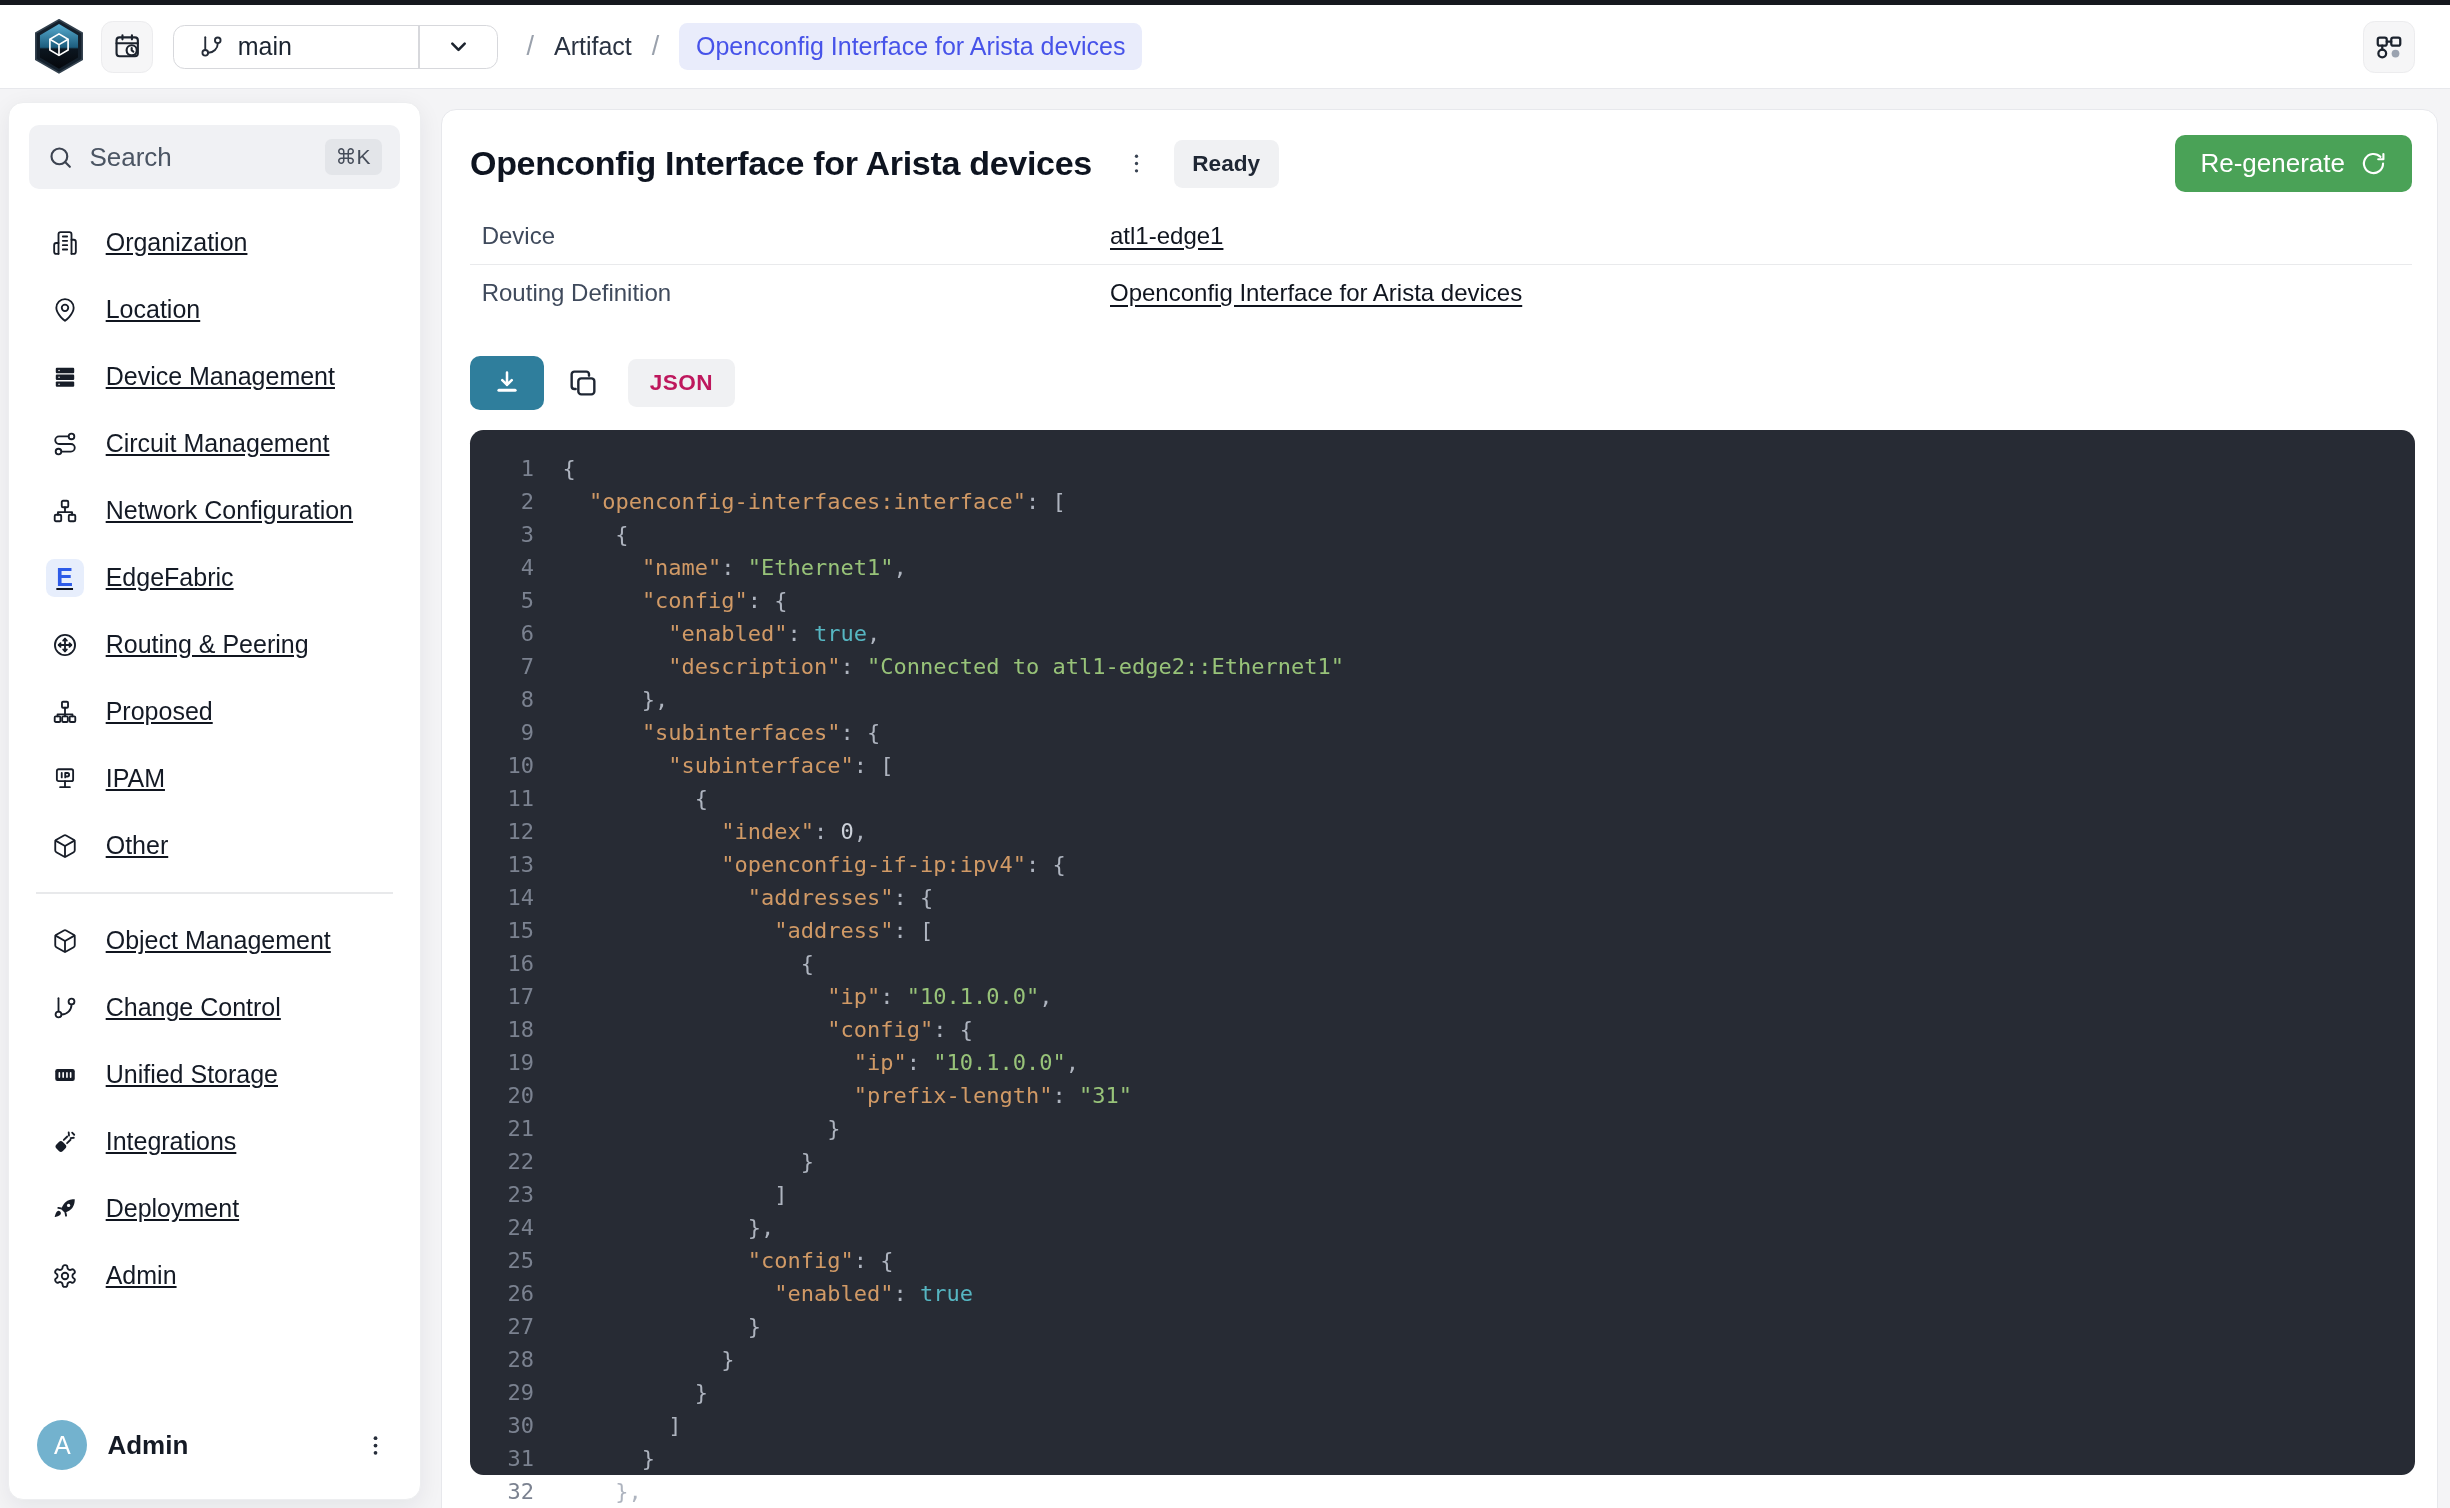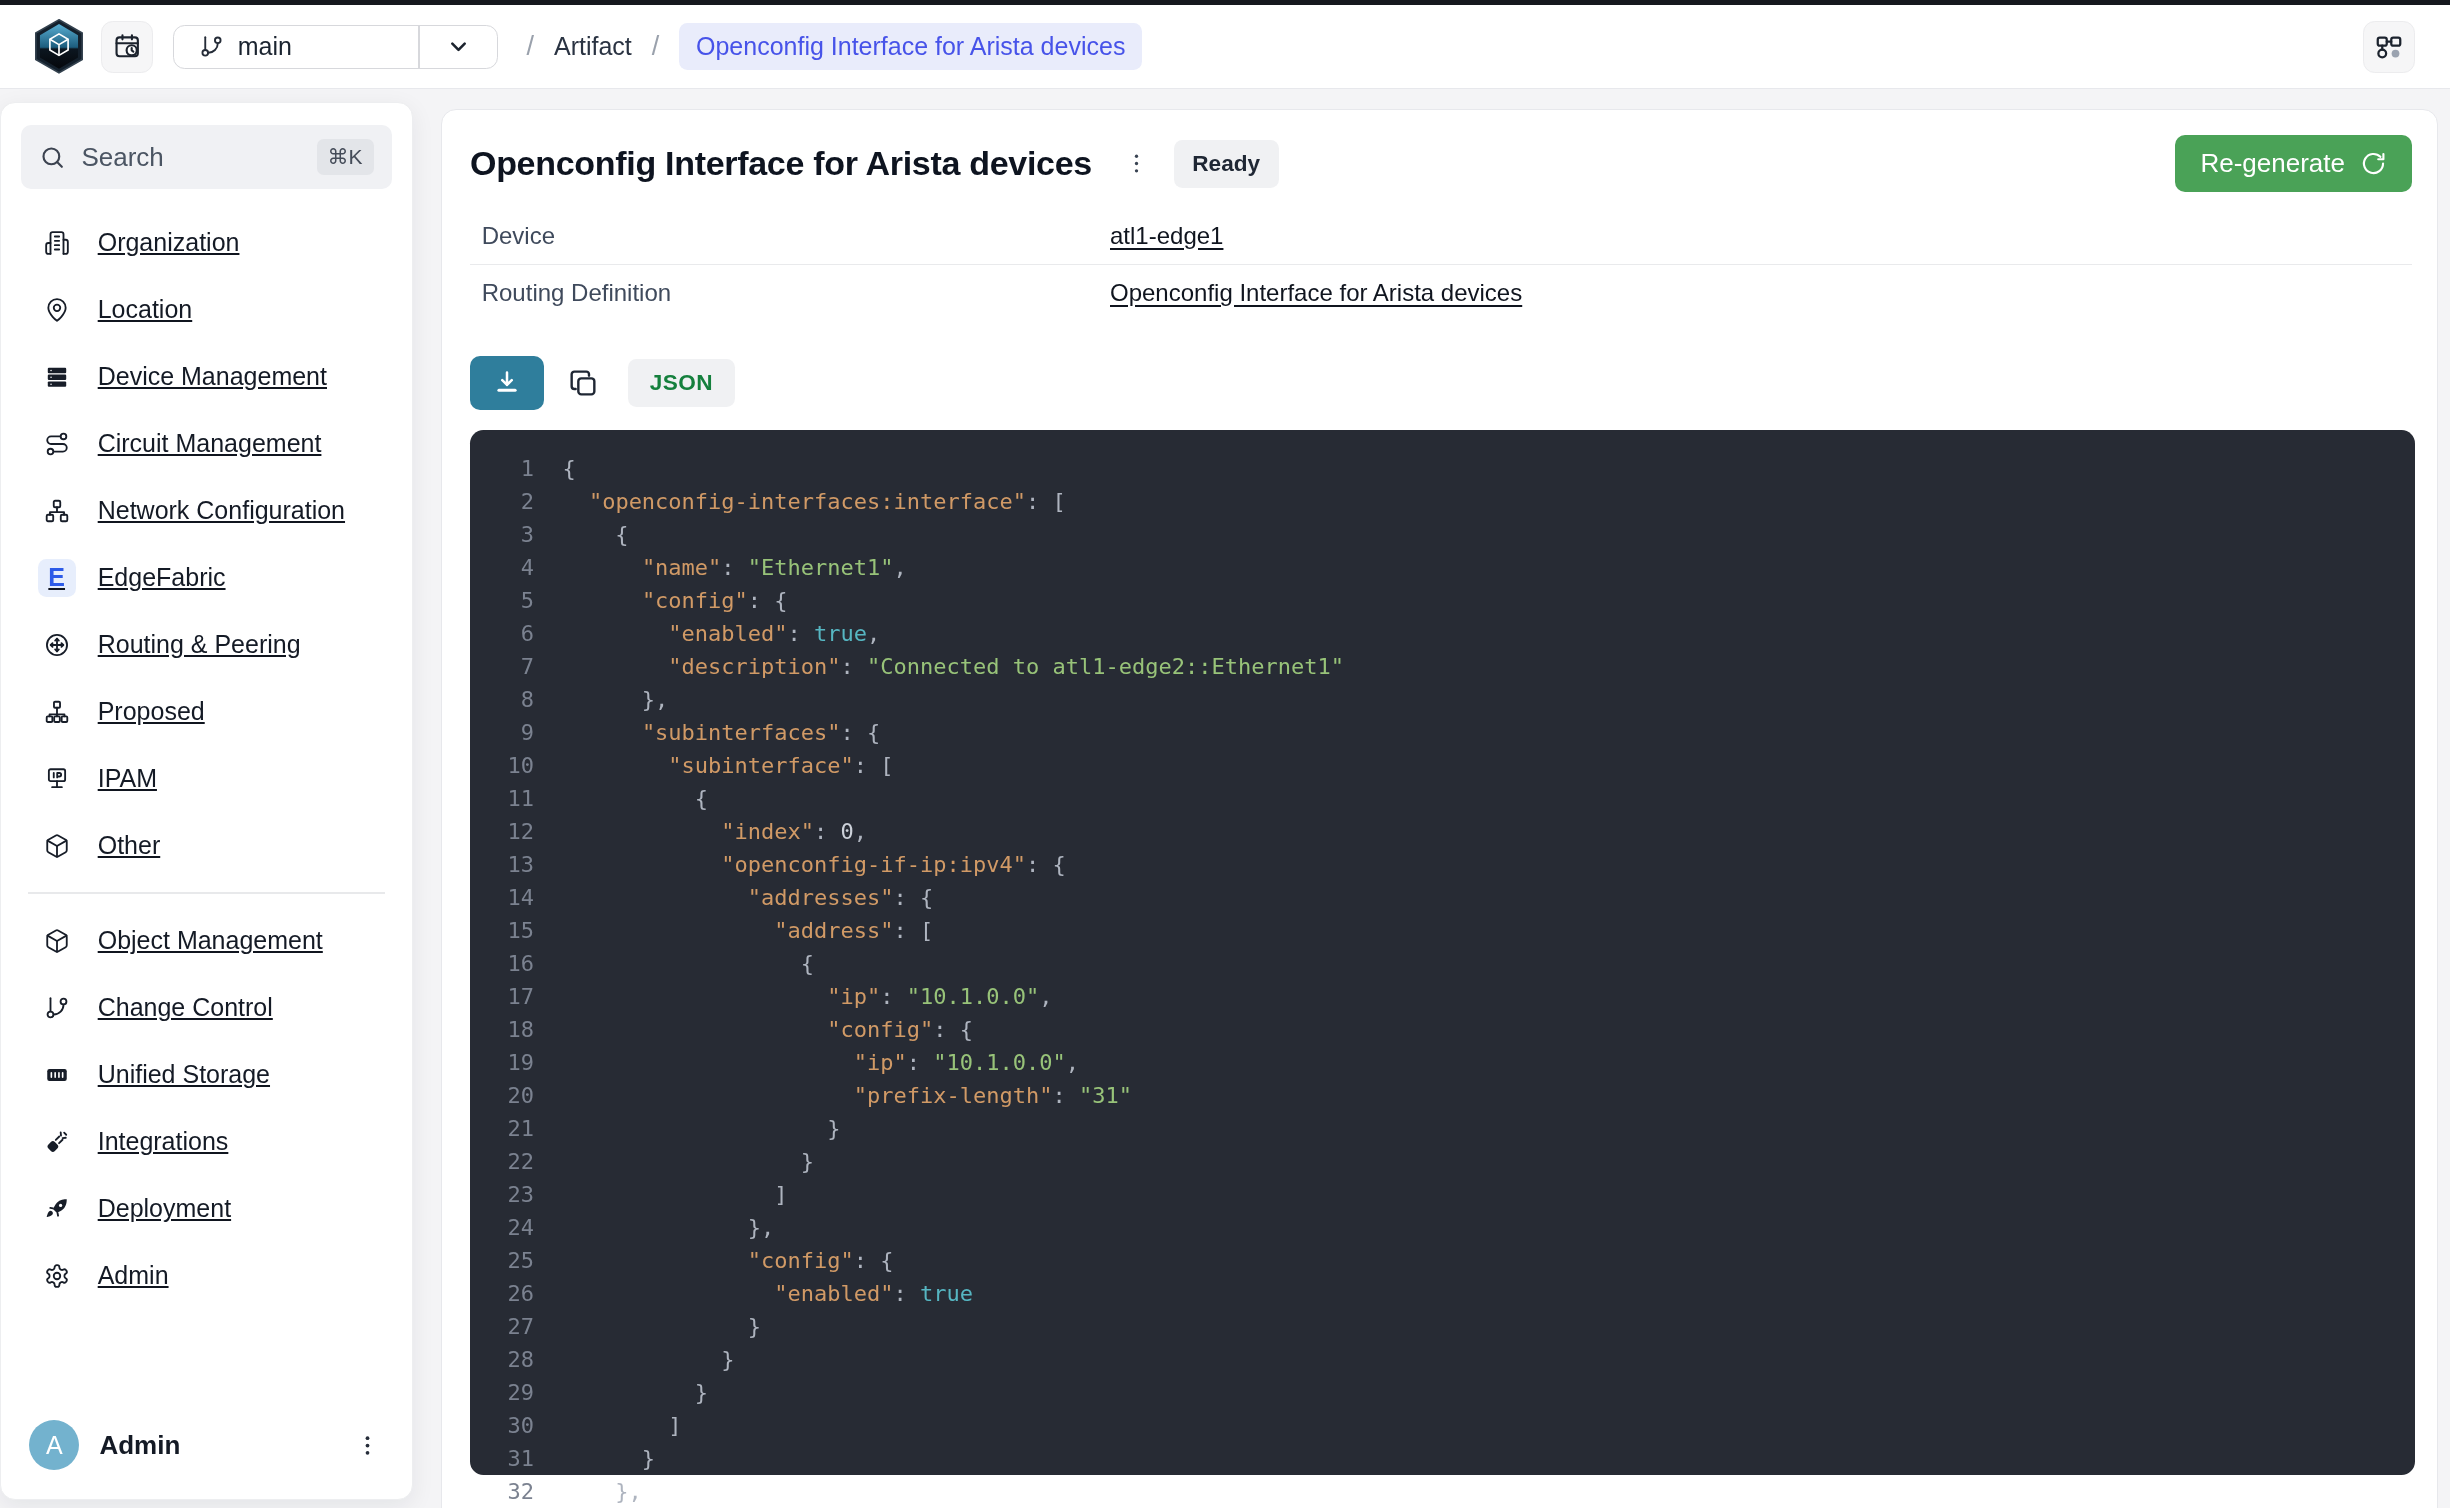--- a/index.html
+++ b/index.html
@@ -34,21 +34,21 @@
   .branch-chevron svg{width:27px;height:27px;color:#1c232e;}
   .breadcrumb{display:flex;align-items:center;gap:20px;margin-left:28.4px;font-size:25px;}
   .crumb-sep{color:var(--muted);font-size:27px;}
   .crumb{color:#2a3342;}
   .crumb-active{background:var(--breadcrumb-active-bg);color:var(--breadcrumb-active-fg);
     padding:9.2px 16.7px;border-radius:8.4px;}
   .topbar-spacer{flex:1;}
   .topology-btn{margin-left:0;}
   .topology-btn svg{width:30px;height:30px;}
 
-  .sidebar{position:absolute;left:0;top:102px;width:413px;height:1398px;background:var(--card-bg);
+  .sidebar{position:absolute;left:8px;top:102px;width:413px;height:1398px;background:var(--card-bg);
     border:1.7px solid #edeef0;border-radius:15px;box-shadow:0 6.7px 23.4px rgba(20,24,40,.07);
     display:flex;flex-direction:column;padding:22px 20px;}
   .search-box{height:64px;border-radius:10px;background:#f0f1f4;display:flex;align-items:center;
     gap:15px;padding:0 18.4px;flex:none;}
   .search-box svg{width:27px;height:27px;color:#3c4350;}
   .search-label{font-size:26px;color:#4b5563;}
   .search-kbd{margin-left:auto;background:#e3e5e9;border-radius:6.7px;padding:5.9px 11px;font-size:21px;color:#454c59;}
   .nav{margin-top:20px;display:flex;flex-direction:column;}
   .nav-item{height:67px;display:flex;align-items:center;gap:22px;padding:0 16.7px;border-radius:10px;cursor:pointer;text-decoration:underline;}
   .nav-icon{width:38px;height:38px;flex:none;display:flex;align-items:center;justify-content:center;color:#171d28;}
@@ -81,21 +81,21 @@
   .field-row + .field-row{border-top:1.7px solid #e9eaec;}
   .field-label{color:var(--text-secondary);}
   .field-value{position:absolute;left:640px;color:#10151f;text-decoration:underline;text-underline-offset:4.2px;cursor:pointer;}
   .toolbar{margin:35px 25px 0 28px;display:flex;align-items:center;gap:23.4px;}
   .download-btn{width:74px;height:54px;background:var(--accent-teal);border:none;border-radius:10px;
     display:flex;align-items:center;justify-content:center;cursor:pointer;}
   .download-btn svg{width:30px;height:30px;color:#fff;}
   .copy-btn{background:none;border:none;width:37px;height:37px;color:#1f2734;cursor:pointer;padding:0;}
   .copy-btn svg{width:32px;height:32px;}
   .format-pill{background:var(--badge-bg);border-radius:8.4px;padding:11px 22px;font-size:22.6px;
-    font-weight:700;color:#15803d;letter-spacing:0.4px;}
+    font-weight:700;color:#be185d;letter-spacing:0.4px;}
   .code-block{margin:20px 22px 0 28px;background:var(--code-bg);border-radius:13.4px;
     padding:22px 0 50px 0;height:1045px;}
   .code-line{display:flex;height:33px;align-items:center;
     font-family:"DejaVu Sans Mono",monospace;font-size:22px;}
   .ln{width:64px;flex:none;text-align:right;color:var(--code-line-number);}
   .lc{margin-left:28.4px;white-space:pre;}
   .tok-p{color:var(--code-punct);}
   .tok-k{color:var(--code-key);}
   .tok-s{color:var(--code-string);}
   .tok-b{color:var(--code-bool);}

